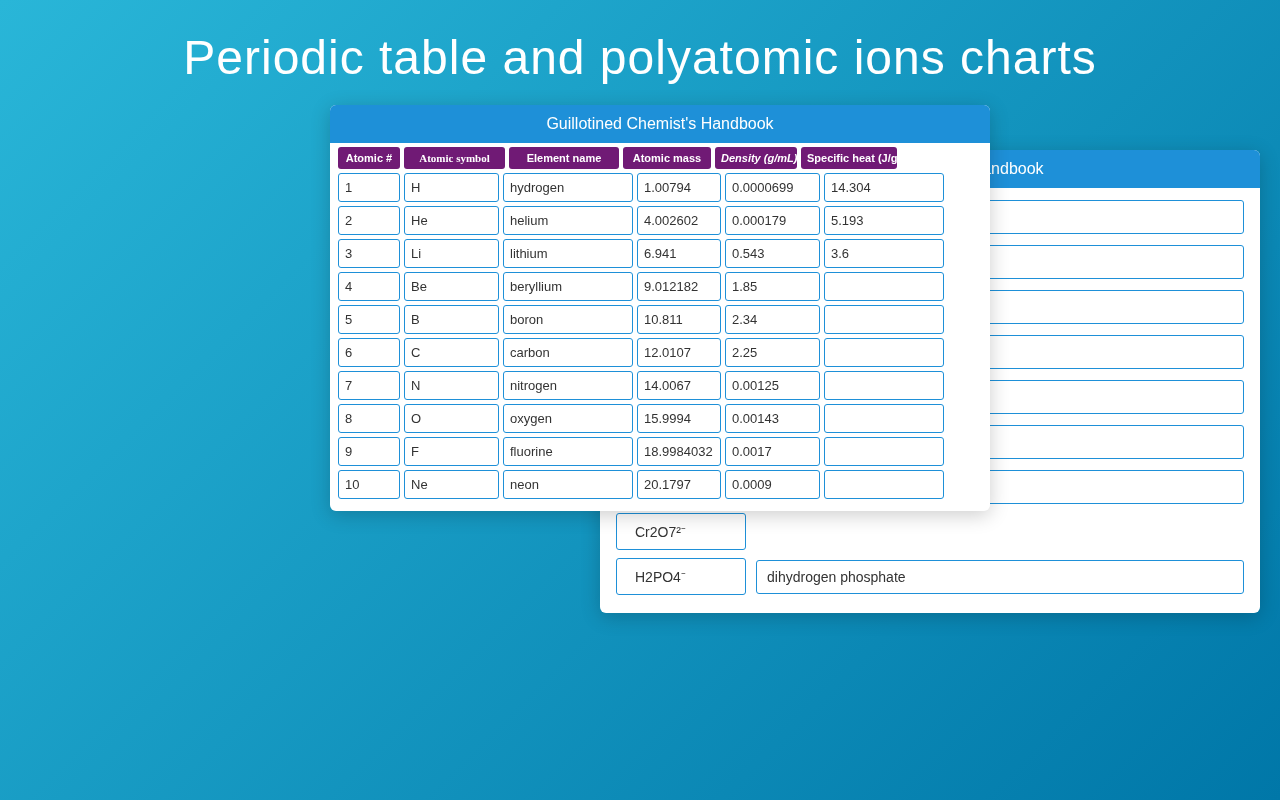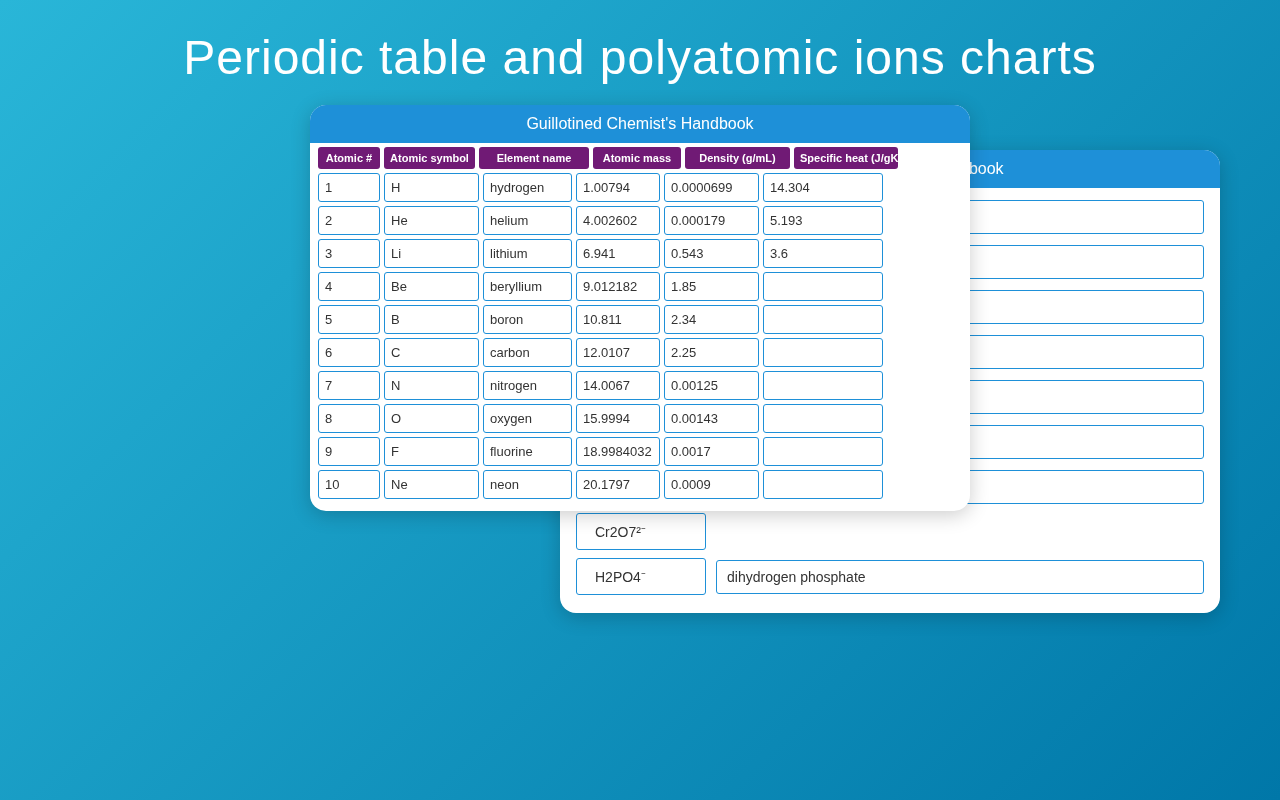--- a/index.html
+++ b/index.html
@@ -27,23 +27,24 @@
       justify-content: center;
       align-items: flex-start;
       gap: 0;
       padding: 0 60px;
       position: relative;
     }
 
     
     .card {
       background: white;
-      border-radius: 16px;
+      border-radius: 6px;
       overflow: hidden;
       box-shadow: 0 4px 20px rgba(0,0,0,0.2);
+      margin-left: 40px;
     }
 
     .card-1 {
       width: 660px;
       position: relative;
       z-index: 2;
     }
 
     .card-2 {
       width: 660px;
@@ -74,25 +75,25 @@
       color: white;
       font-size: 11px;
       font-weight: 600;
       padding: 5px 6px;
       border-radius: 3px;
       text-align: center;
       white-space: nowrap;
     }
 
     .col-atomic-num { width: 62px; }
-    .col-symbol { width: 91px; }
+    .col-symbol { width: 101px; font-family: Liberation Serif, serif; }
     .col-name { width: 110px; }
     .col-mass { width: 88px; }
-    .col-density { width: 105px; }
-    .col-heat { width: 104px; }
+    .col-density { width: 82px; font-style: italic; }
+    .col-heat { width: 96px; }
 
     .table-body {
       padding: 0 8px 8px;
       overflow-y: auto;
       max-height: 460px;
     }
 
     .table-row {
       display: flex;
       gap: 4px;
@@ -103,21 +104,21 @@
       border: 1.5px solid #1e90d8;
       border-radius: 3px;
       padding: 6px 6px;
       font-size: 13px;
       color: #333;
       background: white;
     }
 
     .cell-atomic-num { width: 62px; }
     .cell-symbol { width: 95px; }
-    .cell-name { width: 89px; }
+    .cell-name { width: 130px; }
     .cell-mass { width: 84px; }
     .cell-density { width: 95px; }
     .cell-heat { width: 120px; }
 
     
     .ions-body {
       padding: 10px 16px 10px;
       overflow-y: auto;
       max-height: 430px;
     }

